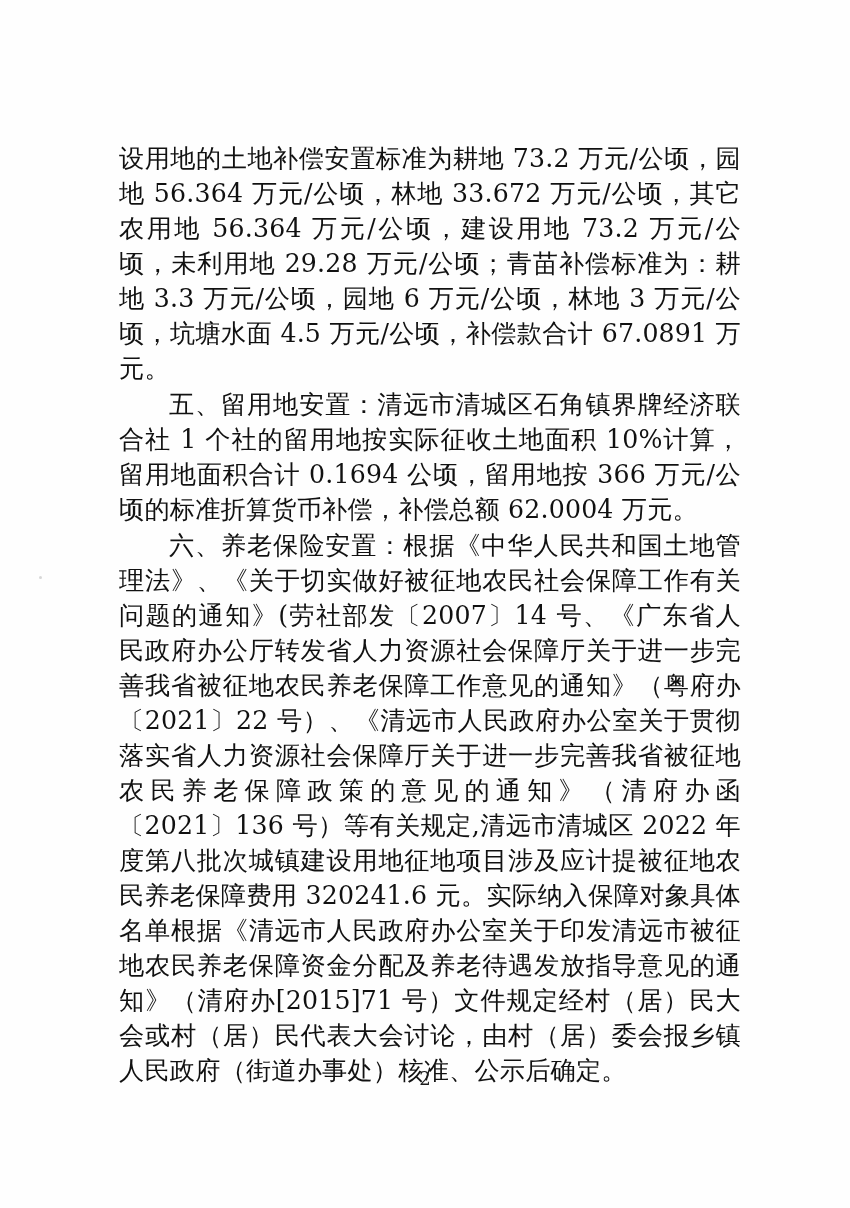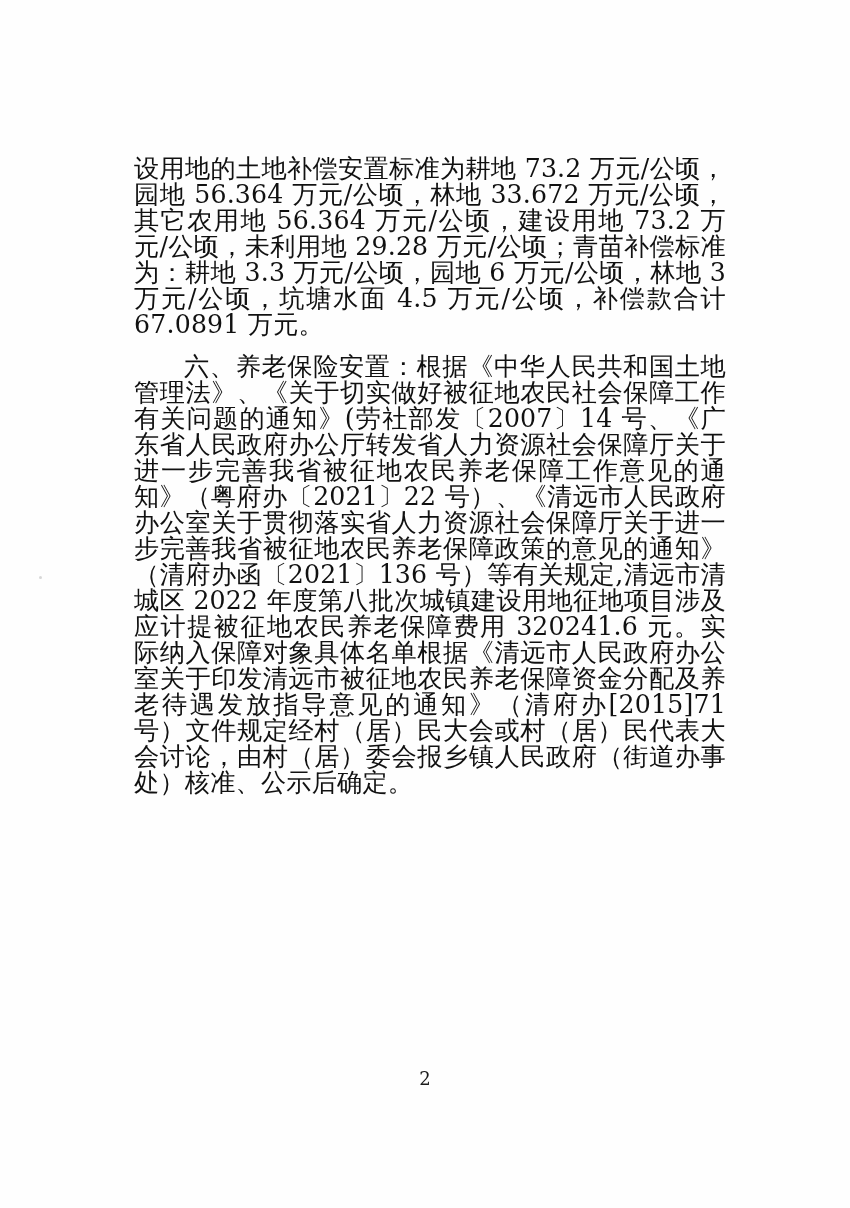--- a/index.html
+++ b/index.html
@@ -26,23 +26,23 @@
     border-radius: 50%;
     opacity: 0.75;
   }
   .body-text {
     position: absolute;
     left: 118px;
     top: 140px;
     width: 624px;
   }
   .para {
-    margin: 16px;
+    margin: 1px;
     font-size: 25.2px;
-    line-height: 26px;
+    line-height: 35px;
     color: #111111;
     text-align: justify;
     text-align-last: left;
     text-justify: inter-character;
     letter-spacing: 0.2px;
     font-family: "DejaVu Serif", "Liberation Serif", serif;
     font-weight: 500;
     -webkit-font-smoothing: antialiased;
   }
   .para.indent {
@@ -61,18 +61,19 @@
 </style>
 </head>
 <body>
 
 <div class="page">
 
   <div class="scan-speck"></div>
 
   <div class="body-text">
     <p class="para">设用地的土地补偿安置标准为耕地 73.2 万元/公顷，园地 56.364 万元/公顷，林地 33.672 万元/公顷，其它农用地 56.364 万元/公顷，建设用地 73.2 万元/公顷，未利用地 29.28 万元/公顷；青苗补偿标准为：耕地 3.3 万元/公顷，园地 6 万元/公顷，林地 3 万元/公顷，坑塘水面 4.5 万元/公顷，补偿款合计 67.0891 万元。</p>
+    <p class="para indent">五、留用地安置：清远市清城区石角镇界牌经济联合社 1 个社的留用地按实际征收土地面积 10%计算，留用地面积合计 0.1694 公顷，留用地按 366 万元/公顷的标准折算货币补偿，补偿总额 62.0004 万元。</p>
     <p class="para indent">六、养老保险安置：根据《中华人民共和国土地管理法》、《关于切实做好被征地农民社会保障工作有关问题的通知》(劳社部发〔2007〕14 号、《广东省人民政府办公厅转发省人力资源社会保障厅关于进一步完善我省被征地农民养老保障工作意见的通知》（粤府办〔2021〕22 号）、《清远市人民政府办公室关于贯彻落实省人力资源社会保障厅关于进一步完善我省被征地农民养老保障政策的意见的通知》（清府办函〔2021〕136 号）等有关规定,清远市清城区 2022 年度第八批次城镇建设用地征地项目涉及应计提被征地农民养老保障费用 320241.6 元。实际纳入保障对象具体名单根据《清远市人民政府办公室关于印发清远市被征地农民养老保障资金分配及养老待遇发放指导意见的通知》（清府办[2015]71 号）文件规定经村（居）民大会或村（居）民代表大会讨论，由村（居）委会报乡镇人民政府（街道办事处）核准、公示后确定。</p>
   </div>
 
   <div class="page-number">2</div>
 
 </div>
 
 </body></html>

